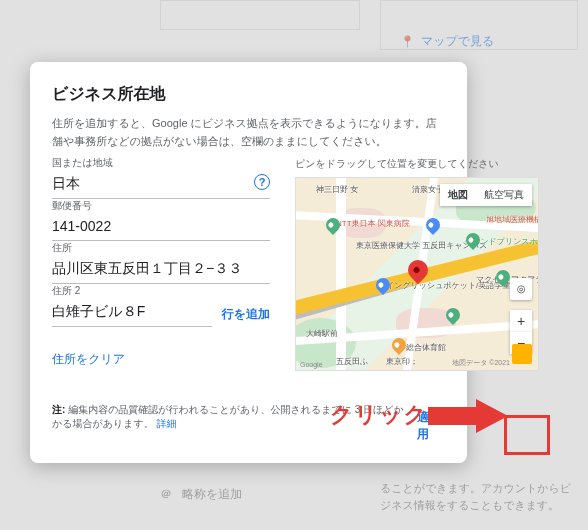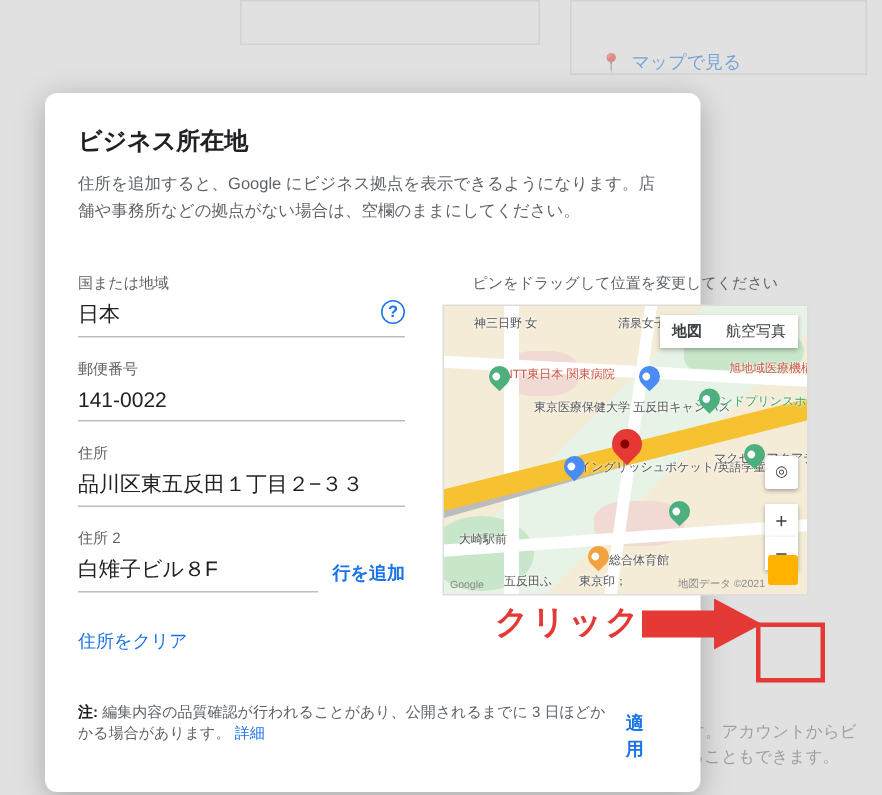--- a/index.html
+++ b/index.html
@@ -52,42 +52,41 @@
   .modal-title {
     font-size: 16px;
     font-weight: bold;
     color: #202124;
     margin-bottom: 10px;
   }
   .modal-desc {
     font-size: 11px;
     color: #5f6368;
     line-height: 1.6;
-    margin-bottom: 32px;
+    margin-bottom: 6px;
   }
   .cols {
     display: flex;
     gap: 25px;
   }
   .left-col {
     flex: 0 0 218px;
   }
   .right-col {
     flex: 1;
   }
   .field-label {
     font-size: 10px;
     color: #5f6368;
     margin-bottom: 2px;
   }
   .field {
     position: relative;
     border-bottom: 1px solid #bdbdbd;
     padding: 2px 0 4px 0;
-    margin-bottom: 14px;
   }
   .field-value {
     font-size: 14px;
     color: #202124;
     line-height: 1.4;
   }
   .help-icon {
     position: absolute;
     right: 0;
     top: 2px;
@@ -123,21 +122,20 @@
     color:#1a73e8;
     font-size:12px;
     margin-top:24px;
     display:inline-block;
   }
   .map-instr {
     font-size:10px;
     color:#5f6368;
     line-height:1.5;
     margin-bottom:6px;
-    margin-left:20px;
   }
   .map {
     position:relative;
     width: 244px;
     height: 194px;
     background: linear-gradient(135deg,#f5ecd8 0%, #f5ecd8 40%, #e8f3e8 40%, #e8f3e8 60%, #f5ecd8 60%);
     border:1px solid #ddd;
     overflow:hidden;
   }
   .road {

